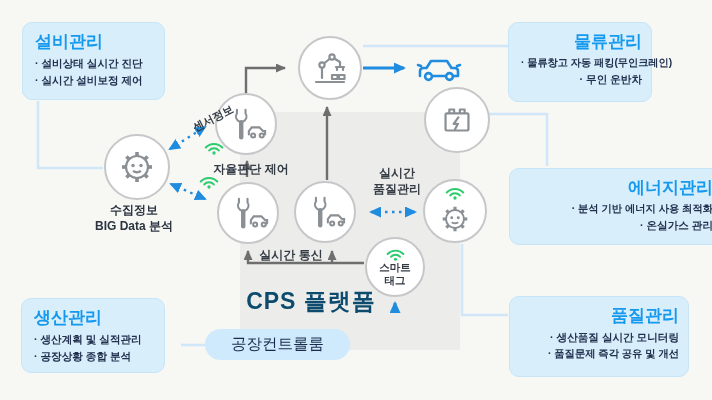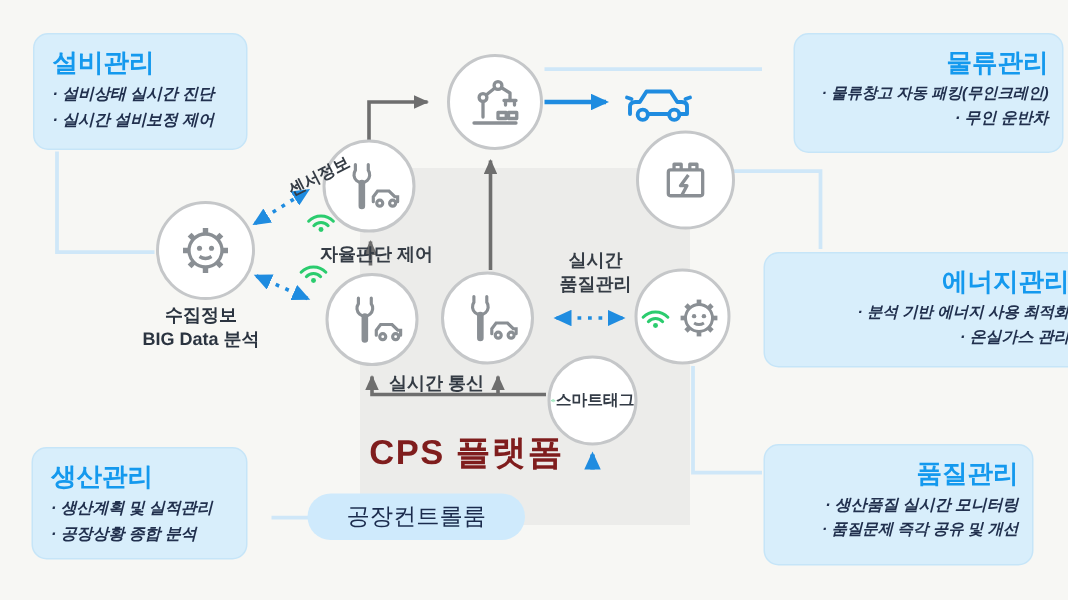--- a/index.html
+++ b/index.html
@@ -1,28 +1,28 @@
 <!DOCTYPE html>
 <html><head>
 <meta charset="utf-8">
 <style>
   html,body{margin:0;padding:0;background:#f7f7f4;}
   .stage{position:relative;width:712px;height:400px;background:#f7f7f4;overflow:hidden;
          font-family:"Liberation Sans","DejaVu Sans",sans-serif;}
   .platform-zone{position:absolute;left:240px;top:112px;width:220px;height:238px;background:#ececea;}
   .cps-label{position:absolute;left:245px;top:286px;width:132px;text-align:center;
-             font-size:23px;font-weight:800;color:#7f1d1d;letter-spacing:1px;white-space:nowrap;}
+             font-size:23px;font-weight:800;color:#0c4a6e;letter-spacing:1px;white-space:nowrap;}
   svg.overlay{position:absolute;left:0;top:0;}
   .node{position:absolute;background:#ffffff;border:2.3px solid #c5c7c9;border-radius:50%;
-        display:flex;align-items:center;justify-content:center;box-sizing:border-box;}
+        display:flex;flex-direction:column;align-items:center;justify-content:center;box-sizing:border-box;}
   .node .nlbl{font-size:10.5px;font-weight:700;color:#333b46;line-height:1.22;text-align:center;white-space:nowrap;}
   .infobox{position:absolute;background:#d8eefb;border:1px solid #c6e5f8;border-radius:10px;
            box-sizing:border-box;padding:9px 12px 24px 12px;}
   .infobox .btitle{font-size:17px;font-weight:800;color:#1499ee;line-height:1.2;margin-bottom:3px;white-space:nowrap;}
-  .infobox .bline{font-size:10.6px;font-weight:700;color:#21304e;line-height:1.55;white-space:nowrap;font-style:italic;}
+  .infobox .bline{font-size:10.6px;font-weight:700;color:#21304e;line-height:1.55;white-space:nowrap;}
   .infobox.align-right{text-align:right;}
   .pill{position:absolute;left:205px;top:329px;width:145px;height:31px;background:#cfeafc;border-radius:16px;
         display:flex;align-items:center;justify-content:center;font-size:15.5px;font-weight:400;color:#1b2b4d;white-space:nowrap;}
   .flowlbl{position:absolute;font-size:12px;font-weight:700;color:#353c45;line-height:1.3;
            text-align:center;white-space:nowrap;transform:translate(-50%,-50%);}
   .flowlbl.rot{transform:translate(-50%,-50%) rotate(-27deg);font-size:11px;}
   .gear-caption{position:absolute;left:74px;top:202px;width:120px;text-align:center;
                 font-size:12px;font-weight:700;color:#2b3440;line-height:1.35;white-space:nowrap;}
   .wifi{position:absolute;}
 </style>
@@ -230,21 +230,21 @@
     <div>수집정보</div>
     <div>BIG Data 분석</div>
   </div>
 
   <div class="infobox" style="left:22px;top:22px;width:143px;height:78px;">
     <div class="btitle">설비관리</div>
     <div class="bline">· 설비상태 실시간 진단</div>
     <div class="bline">· 실시간 설비보정 제어</div>
   </div>
 
-  <div class="infobox align-right" style="left:508px;top:22px;width:180px;height:80px;padding-right:9px;margin-left:21px;">
+  <div class="infobox align-right" style="left:508px;top:22px;width:144px;height:80px;padding-right:9px;">
     <div class="btitle">물류관리</div>
     <div class="bline" style="font-size:10.2px">· 물류창고 자동 패킹(무인크레인)</div>
     <div class="bline">· 무인 운반차</div>
   </div>
 
   <div class="infobox align-right" style="left:509px;top:168px;width:214px;height:77px;padding-right:9px;">
     <div class="btitle">에너지관리</div>
     <div class="bline" style="font-size:10.3px">· 분석 기반 에너지 사용 최적화</div>
     <div class="bline">· 온실가스 관리</div>
   </div>

